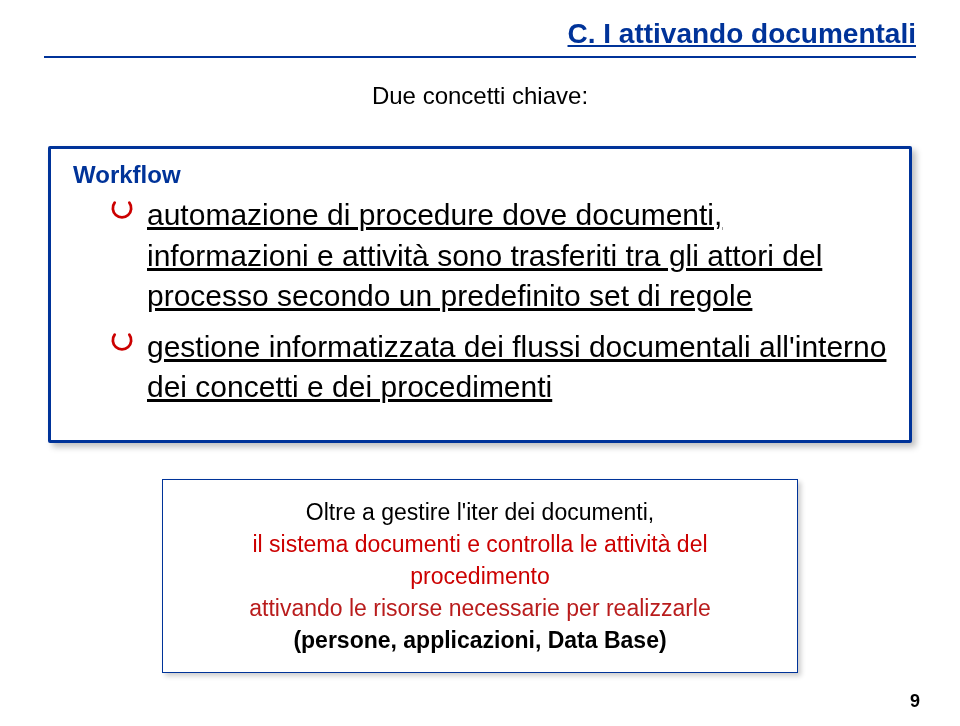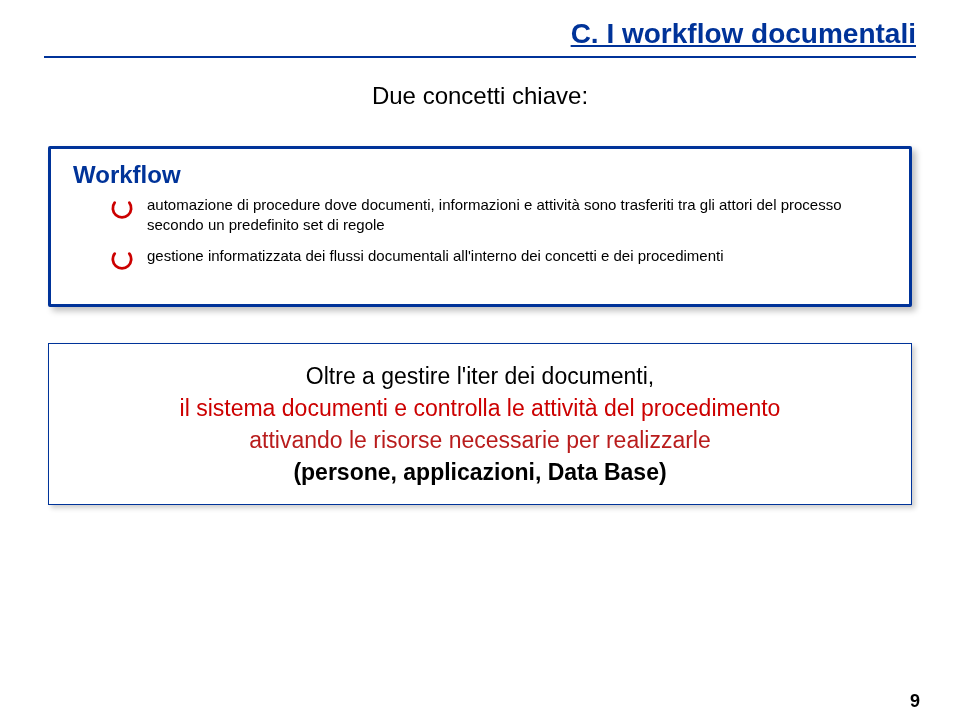--- a/index.html
+++ b/index.html
@@ -52,27 +52,28 @@
     margin-bottom: 10px;
   }
   .arc-bullet {
     width: 22px;
     height: 22px;
     flex-shrink: 0;
     margin-right: 14px;
     margin-top: 4px;
   }
   .bullet-text {
-    font-size: 15px;
+    font-size: 30px;
     color: #000;
     line-height: 1.35;
+    text-decoration: underline;
   }
   .inner-box {
     margin: 36px auto 0 auto;
-    width: 864px;
+    width: 636px;
     border: 1.5px solid #003399;
     box-shadow: 3px 3px 5px rgba(0,0,0,0.2);
     padding: 16px 18px;
     text-align: center;
     font-size: 23px;
     line-height: 1.4;
     background: #fff;
   }
   .inner-box .line1 { color: #000; }
   .inner-box .line2 { color: #CC0000; }
@@ -83,21 +84,21 @@
     bottom: 14px;
     right: 40px;
     font-size: 18px;
     font-weight: bold;
     color: #000;
   }
 </style>
 </head>
 <body>
 
-<div class="header-title">C. I workflow documentali</div>
+<div class="header-title">C. I attivando documentali</div>
 <hr class="header-rule">
 
 <div class="subtitle">Due concetti chiave:</div>
 
 <div class="outer-box">
 
   <div class="section-label">Workflow</div>
   <div class="bullet-row">
     <svg class="arc-bullet" viewBox="0 0 24 24">
       <path d="M 4 4 A 10 10 0 1 0 20 4" fill="none" stroke="#CC0000" stroke-width="3" stroke-linecap="round"></path>

